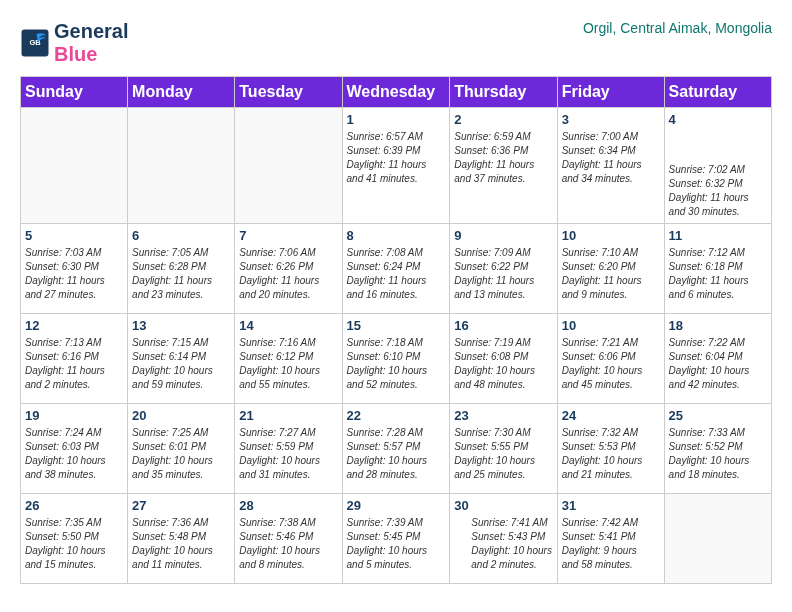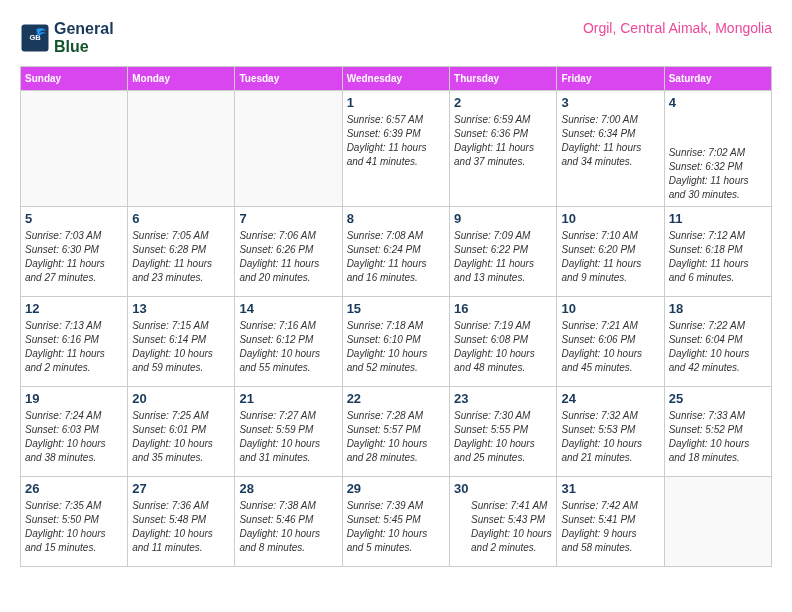--- a/index.html
+++ b/index.html
@@ -17,55 +17,55 @@
       display: flex;
       justify-content: space-between;
       align-items: flex-start;
       margin-bottom: 10px;
     }
     .logo {
       display: flex;
       align-items: center;
     }
     .logo-text {
-      font-size: 16px;
+      font-size: 20px;
       font-weight: bold;
       color: #1a3a5c;
     }
     .logo-text span {
-      color: #14532d;
+      color: #ec4899;
     }
     .logo-icon {
       width: 30px;
       height: 30px;
       margin-right: 4px;
     }
     .title-block {
       text-align: right;
     }
     .month-title {
       font-size: 36px;
       font-weight: bold;
       color: #1a3a5c;
     }
     .location {
       font-size: 14px;
-      color: #ec4899;
+      color: #0f766e;
     }
     .calendar {
       width: 100%;
       border-collapse: collapse;
       font-size: 11px;
     }
     .calendar th {
-      background-color: #d946ef;
+      background-color: #6d28d9;
       color: #fff;
       padding: 6px 4px;
       text-align: left;
-      font-size: 10px;
+      font-size: 16px;
       font-weight: bold;
       border: 1px solid #ccc;
     }
     .calendar td {
       border: 1px solid #ccc;
       vertical-align: top;
       padding: 4px;
       width: 108px;
       min-height: 80px;
       background: #fff;

